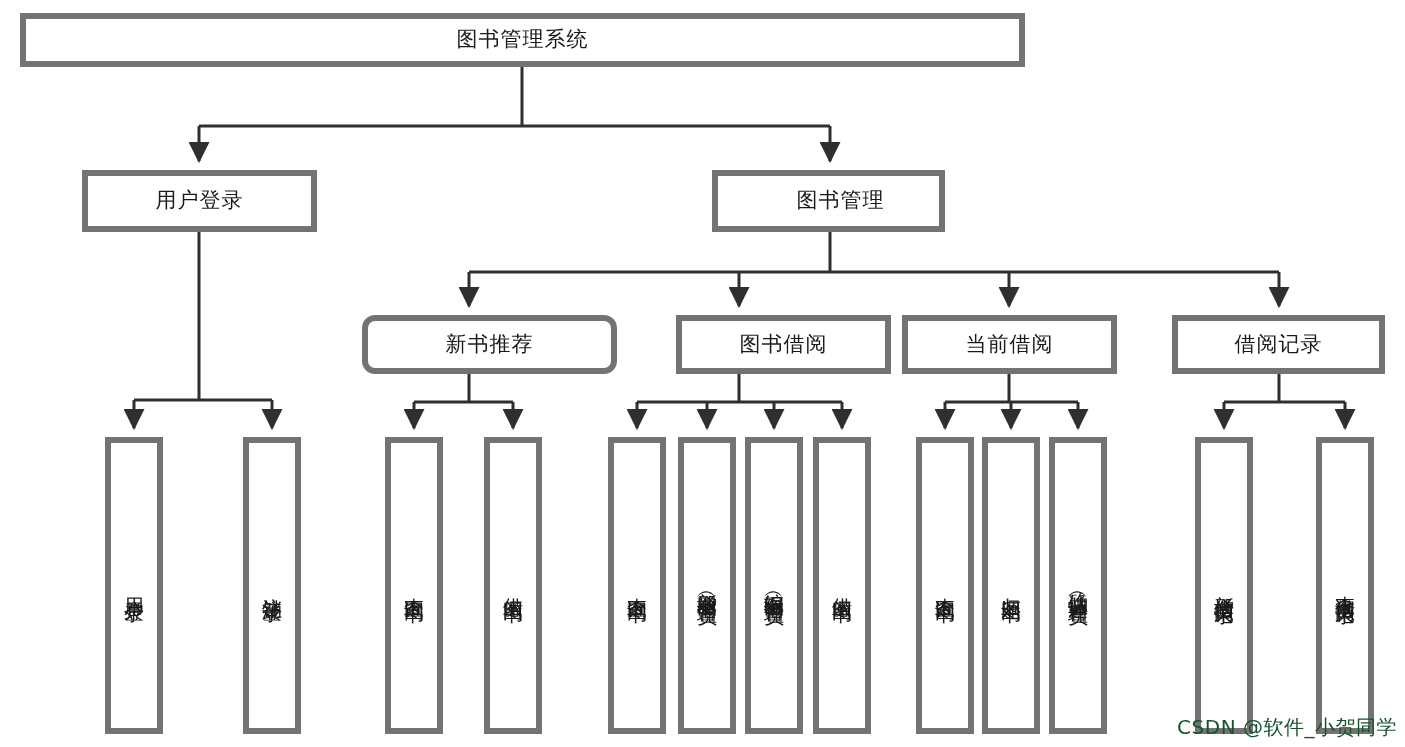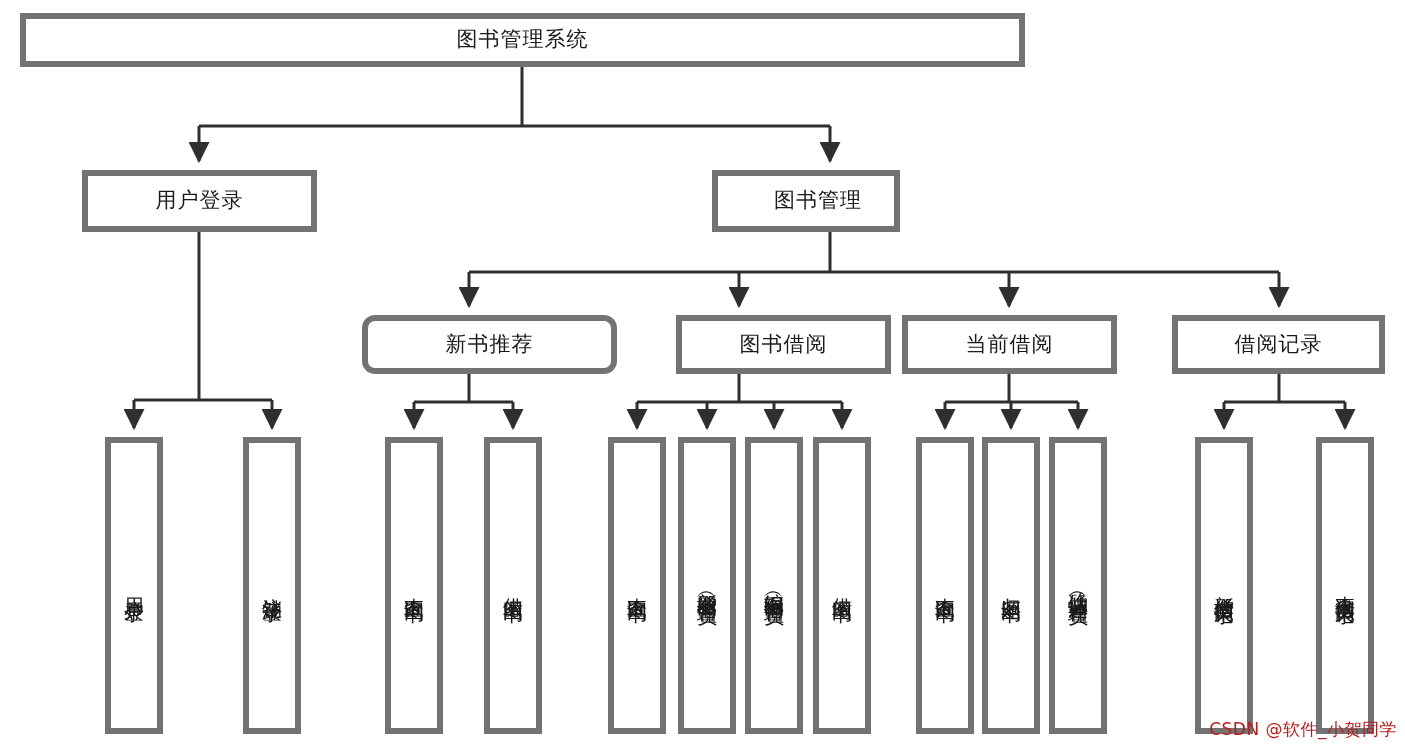--- a/index.html
+++ b/index.html
@@ -53,22 +53,22 @@
     left: 0;
     top: 0;
     width: 1405px;
     height: 747px;
     pointer-events: none;
   }
   .watermark {
     position: absolute;
     right: 8px;
     bottom: 6px;
-    font-size: 17px;
-    color: #b91c1c;
+    font-size: 20px;
+    color: #14532d;
     letter-spacing: 0.5px;
     white-space: nowrap;
   }
 </style>
 </head>
 <body>
 
 <div id="canvas">
 
   <svg id="edges" viewBox="0 0 1405 747" xmlns="http://www.w3.org/2000/svg">
@@ -121,21 +121,21 @@
     </g>
   </svg>
 
   <div class="node h" id="node-root" style="left: 20px; top: 13px; width: 1005px; height: 54px;">
     <span>图书管理系统</span>
   </div>
 
   <div class="node h" id="node-l2-0" style="left: 82px; top: 170px; width: 235px; height: 62px;">
     <span>用户登录</span>
   </div>
-  <div class="node h" id="node-l2-1" style="left: 712px; top: 170px; width: 188px; height: 62px; padding-left: 24px;">
+  <div class="node h" id="node-l2-1" style="left: 712px; top: 170px; width: 233px; height: 62px; padding-left: 24px;">
     <span>图书管理</span>
   </div>
 
   <div class="node h" id="node-l3-0" style="left: 362px; top: 315px; width: 255px; height: 59px; border-radius: 13px;">
     <span>新书推荐</span>
   </div>
   <div class="node h" id="node-l3-1" style="left: 632px; top: 315px; width: 215px; height: 59px; margin-left: 44px;">
     <span>图书借阅</span>
   </div>
   <div class="node h" id="node-l3-2" style="left: 902px; top: 315px; width: 215px; height: 59px;">

